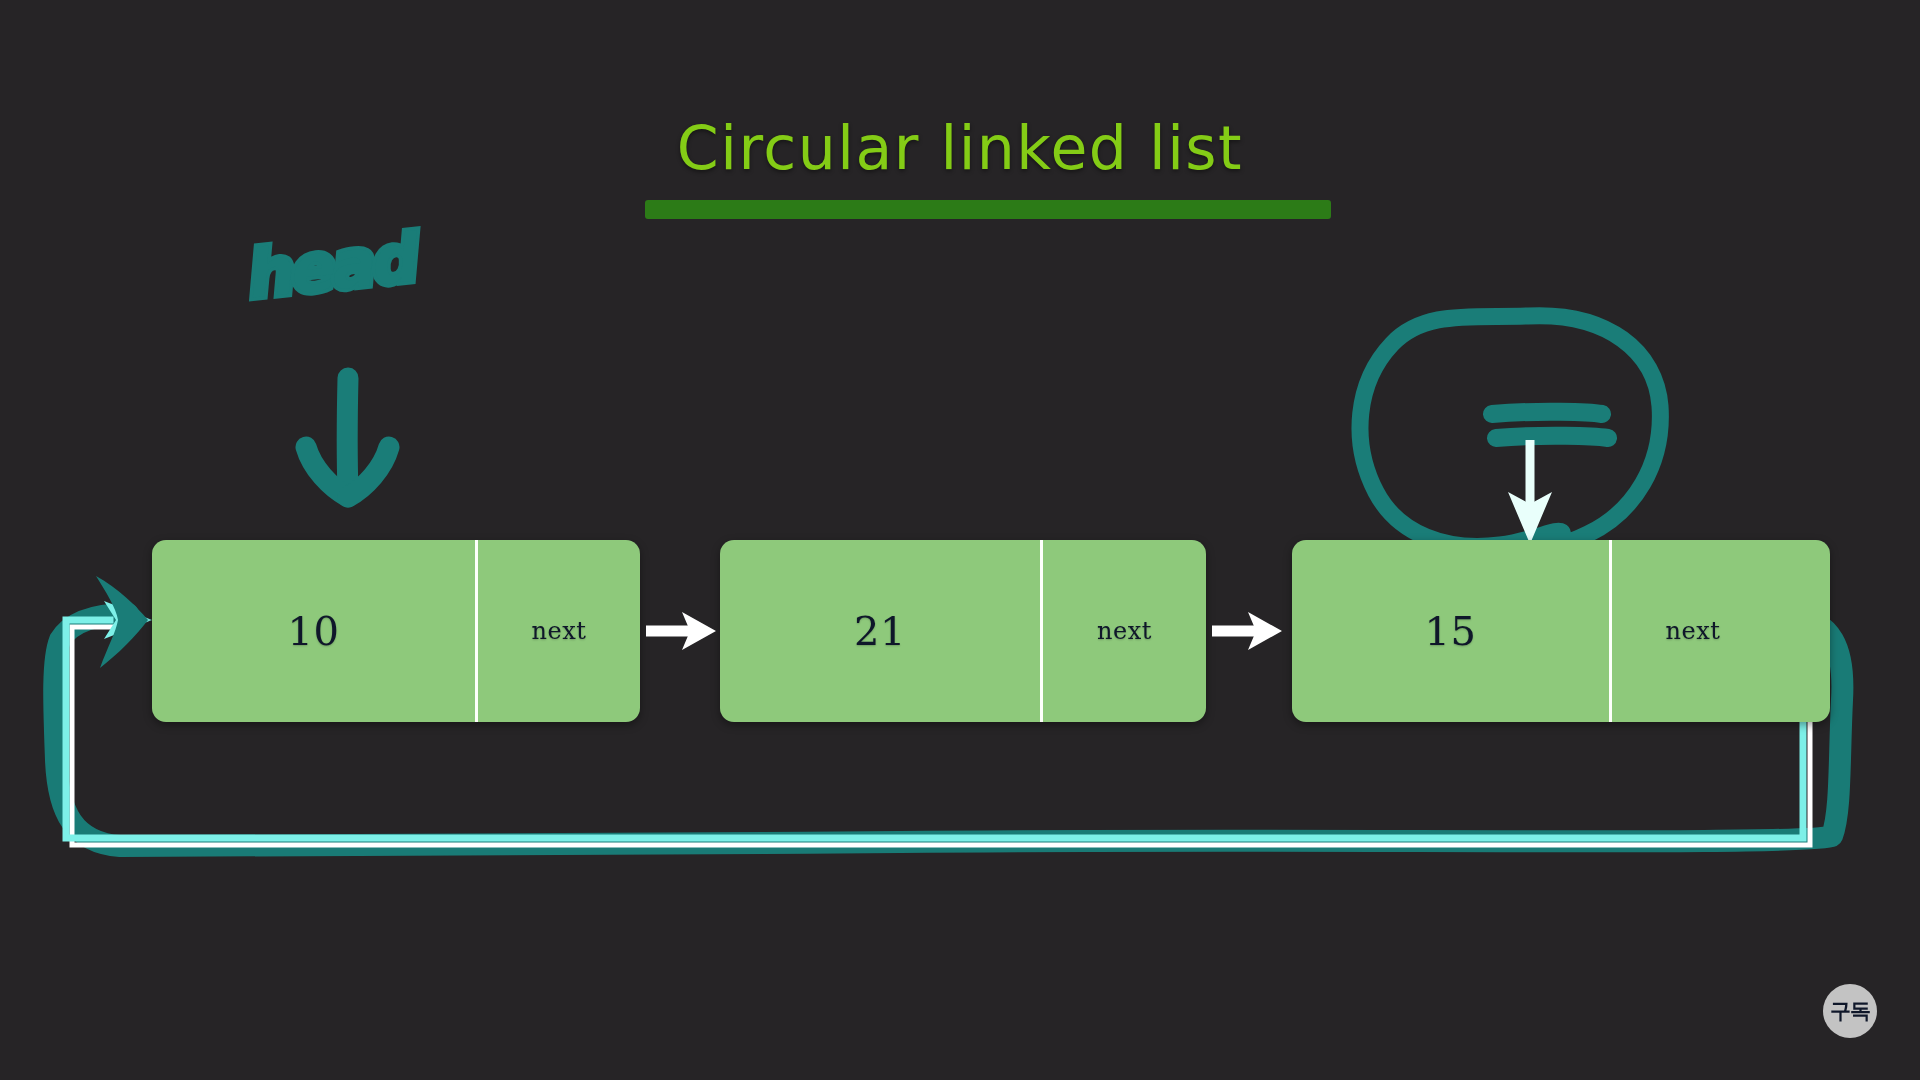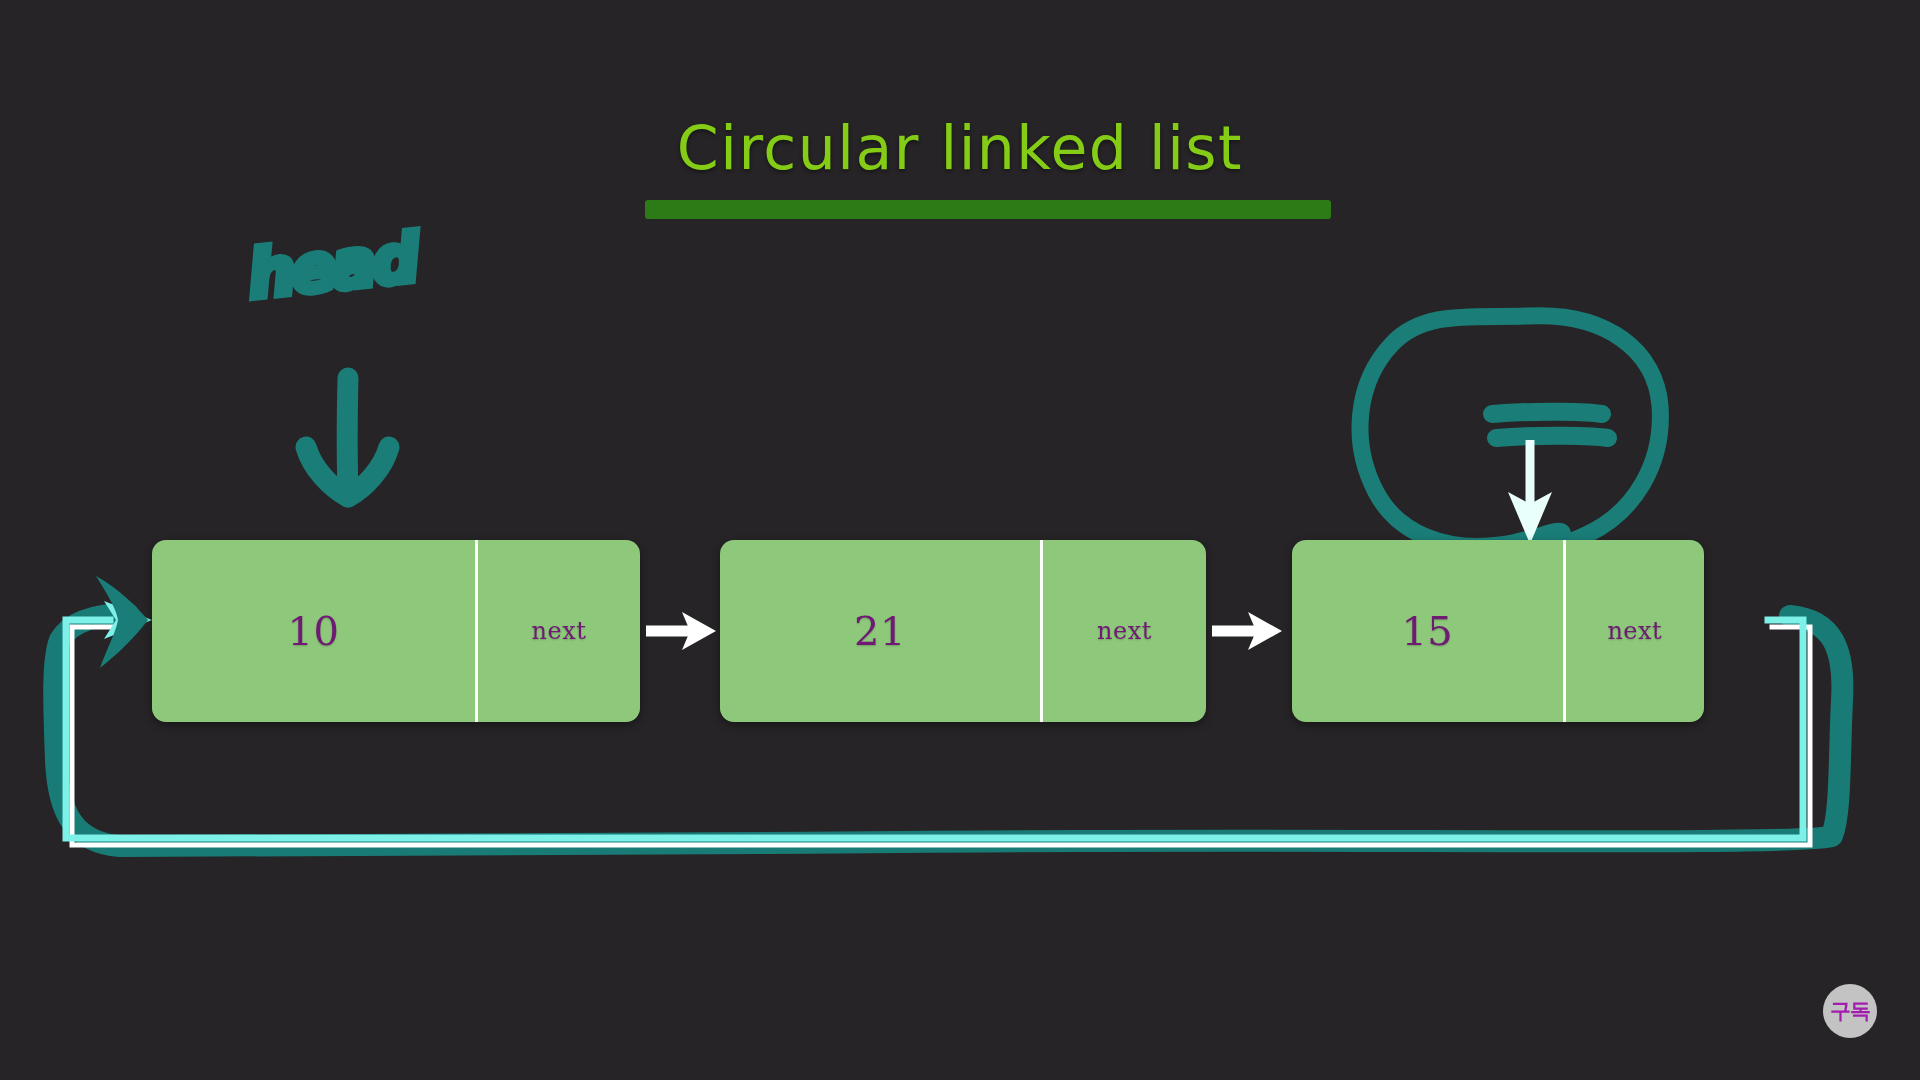--- a/index.html
+++ b/index.html
@@ -65,21 +65,21 @@
     border-radius: 14px;
     display: flex;
     align-items: stretch;
     box-shadow: 0 3px 9px rgba(0,0,0,0.38);
   }
 
   .node .cell {
     display: flex;
     align-items: center;
     justify-content: center;
-    color: #701a75;
+    color: #0f172a;
     font-family: "DejaVu Serif", serif;
     font-size: 40px;
     font-weight: 400;
     letter-spacing: 0.5px;
     text-shadow: 0 1px 2px rgba(0,0,0,0.22);
   }
 
   .node .cell.value {
     border-right: 3px solid #fdfffb;
   }
@@ -89,21 +89,21 @@
   }
 
   #node-0 { left: 152px; width: 488px; }
   #node-0 .value { width: 326px; }
   #node-0 .ptr   { width: 162px; }
 
   #node-1 { left: 720px; width: 486px; }
   #node-1 .value { width: 323px; }
   #node-1 .ptr   { width: 163px; }
 
-  #node-2 { left: 1292px; width: 412px; }
+  #node-2 { left: 1292px; width: 538px; }
   #node-2 .value { width: 320px; }
   #node-2 .ptr   { width: 162px; }
 
   
   .overlay {
     position: absolute;
     left: 0;
     top: 0;
     width: 1920px;
     height: 1080px;
@@ -131,21 +131,21 @@
     position: absolute;
     left: 1823px;
     top: 984px;
     width: 54px;
     height: 54px;
     border-radius: 50%;
     background: #c3c3c3;
     display: flex;
     align-items: center;
     justify-content: center;
-    color: #a21caf;
+    color: #0f172a;
     font-family: "DejaVu Sans", sans-serif;
     font-size: 21px;
     font-weight: 700;
     letter-spacing: -1px;
     cursor: pointer;
   }
 </style>
 </head>
 <body>
 

